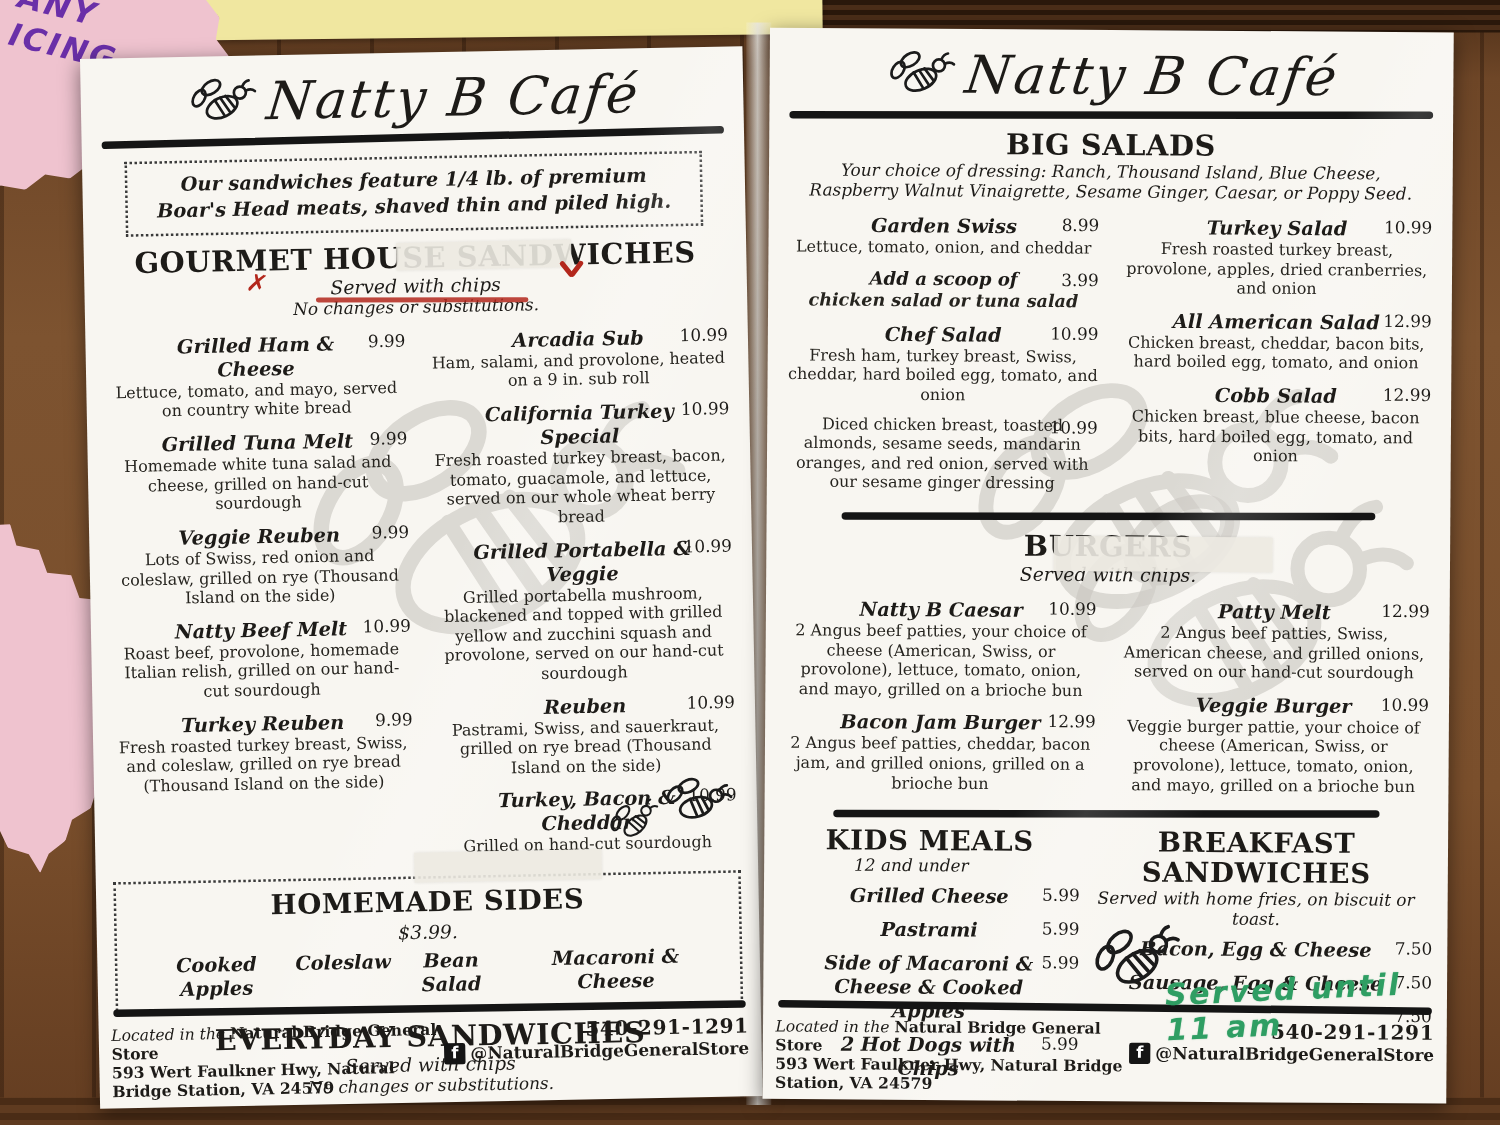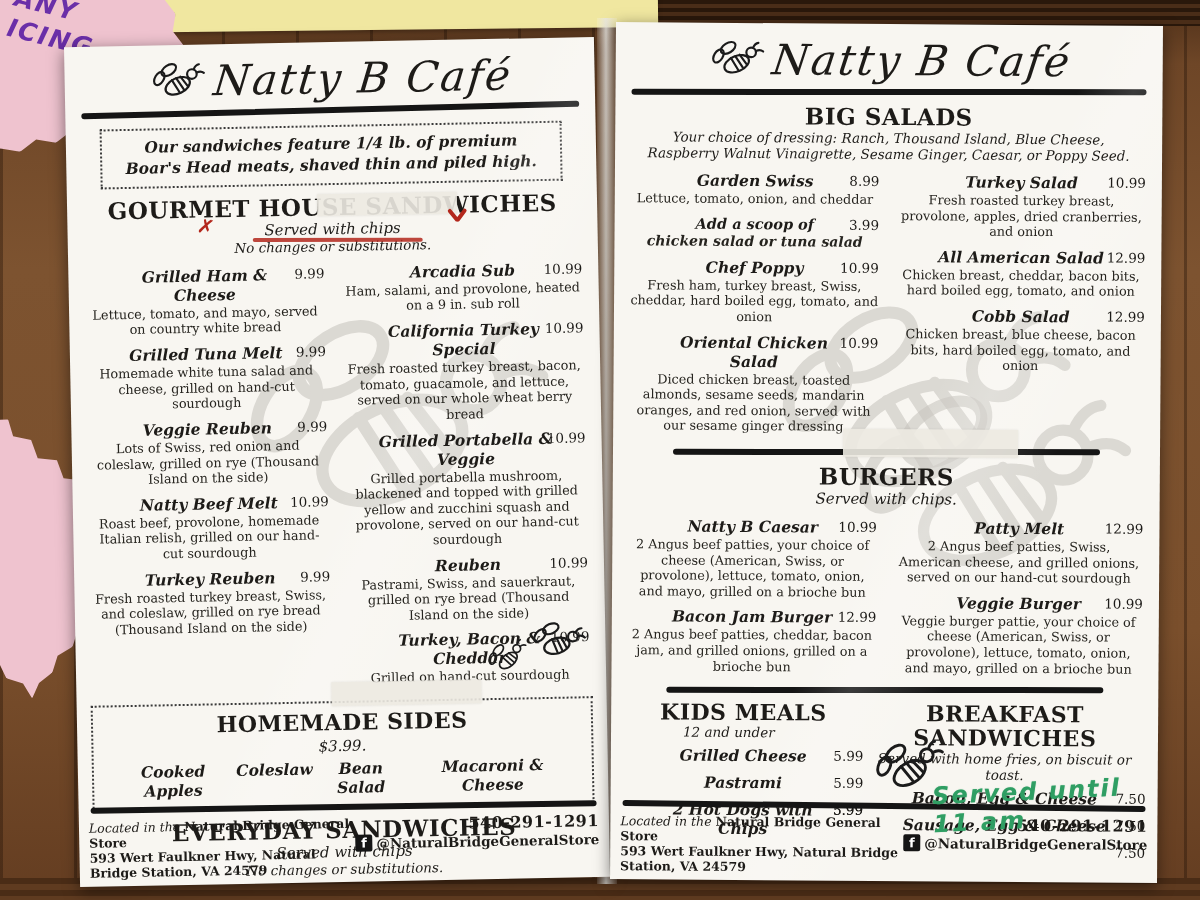--- a/index.html
+++ b/index.html
@@ -292,25 +292,25 @@
     <div class="col">
       <div class="mi">
         <div class="mi-h"><span>Garden Swiss</span><span class="mi-p">8.99</span></div>
         <div class="mi-d">Lettuce, tomato, onion, and cheddar</div>
       </div>
       <div class="mi addon">
         <div class="mi-h"><span>Add a scoop of</span><span class="mi-p">3.99</span></div>
         <div class="mi-d">chicken salad or tuna salad</div>
       </div>
       <div class="mi">
-        <div class="mi-h"><span>Chef Poppy</span><span class="mi-p">10.99</span></div>
+        <div class="mi-h"><span>Chef Salad</span><span class="mi-p">10.99</span></div>
         <div class="mi-d">Fresh ham, turkey breast, Swiss, cheddar, hard boiled egg, tomato, and onion</div>
       </div>
       <div class="mi">
-        <div class="mi-h"><span>Oriental Chicken Salad</span><span class="mi-p">10.99</span></div>
+        <div class="mi-h"><span class="mi-p">10.99</span></div>
         <div class="mi-d">Diced chicken breast, toasted almonds, sesame seeds, mandarin oranges, and red onion, served with our sesame ginger dressing</div>
       </div>
     </div>
     <div class="col">
       <div class="mi">
         <div class="mi-h"><span>Turkey Salad</span><span class="mi-p">10.99</span></div>
         <div class="mi-d">Fresh roasted turkey breast, provolone, apples, dried cranberries, and onion</div>
       </div>
       <div class="mi">
         <div class="mi-h"><span>All American Salad</span><span class="mi-p">12.99</span></div>
@@ -358,21 +358,21 @@
     <div class="kb-col kb-kids">
       <div class="kb-title" style="margin-top:6px">KIDS MEALS</div>
       <div class="sub-i2" style="text-align:left;padding-left:60px">12 and under</div>
       <div class="mi">
         <div class="mi-h"><span>Grilled Cheese</span><span class="mi-p">5.99</span></div>
       </div>
       <div class="mi">
         <div class="mi-h"><span>Pastrami</span><span class="mi-p">5.99</span></div>
       </div>
       <div class="mi">
-        <div class="mi-h"><span class="mi-p">5.99</span></div>
+        <div class="mi-h"><span>Side of Macaroni &amp; Cheese &amp; Cooked Apples</span><span class="mi-p">5.99</span></div>
       </div>
       <div class="mi">
         <div class="mi-h"><span>2 Hot Dogs with Chips</span><span class="mi-p">5.99</span></div>
       </div>
     </div>
     <div class="kb-col kb-break">
       <div class="kb-title" style="margin-top:6px;padding:0 40px">BREAKFAST SANDWICHES</div>
       <div class="sub-i2">Served with home fries, on biscuit or toast.</div>
       <div class="mi">
         <div class="mi-h"><span>Bacon, Egg &amp; Cheese</span><span class="mi-p">7.50</span></div>

